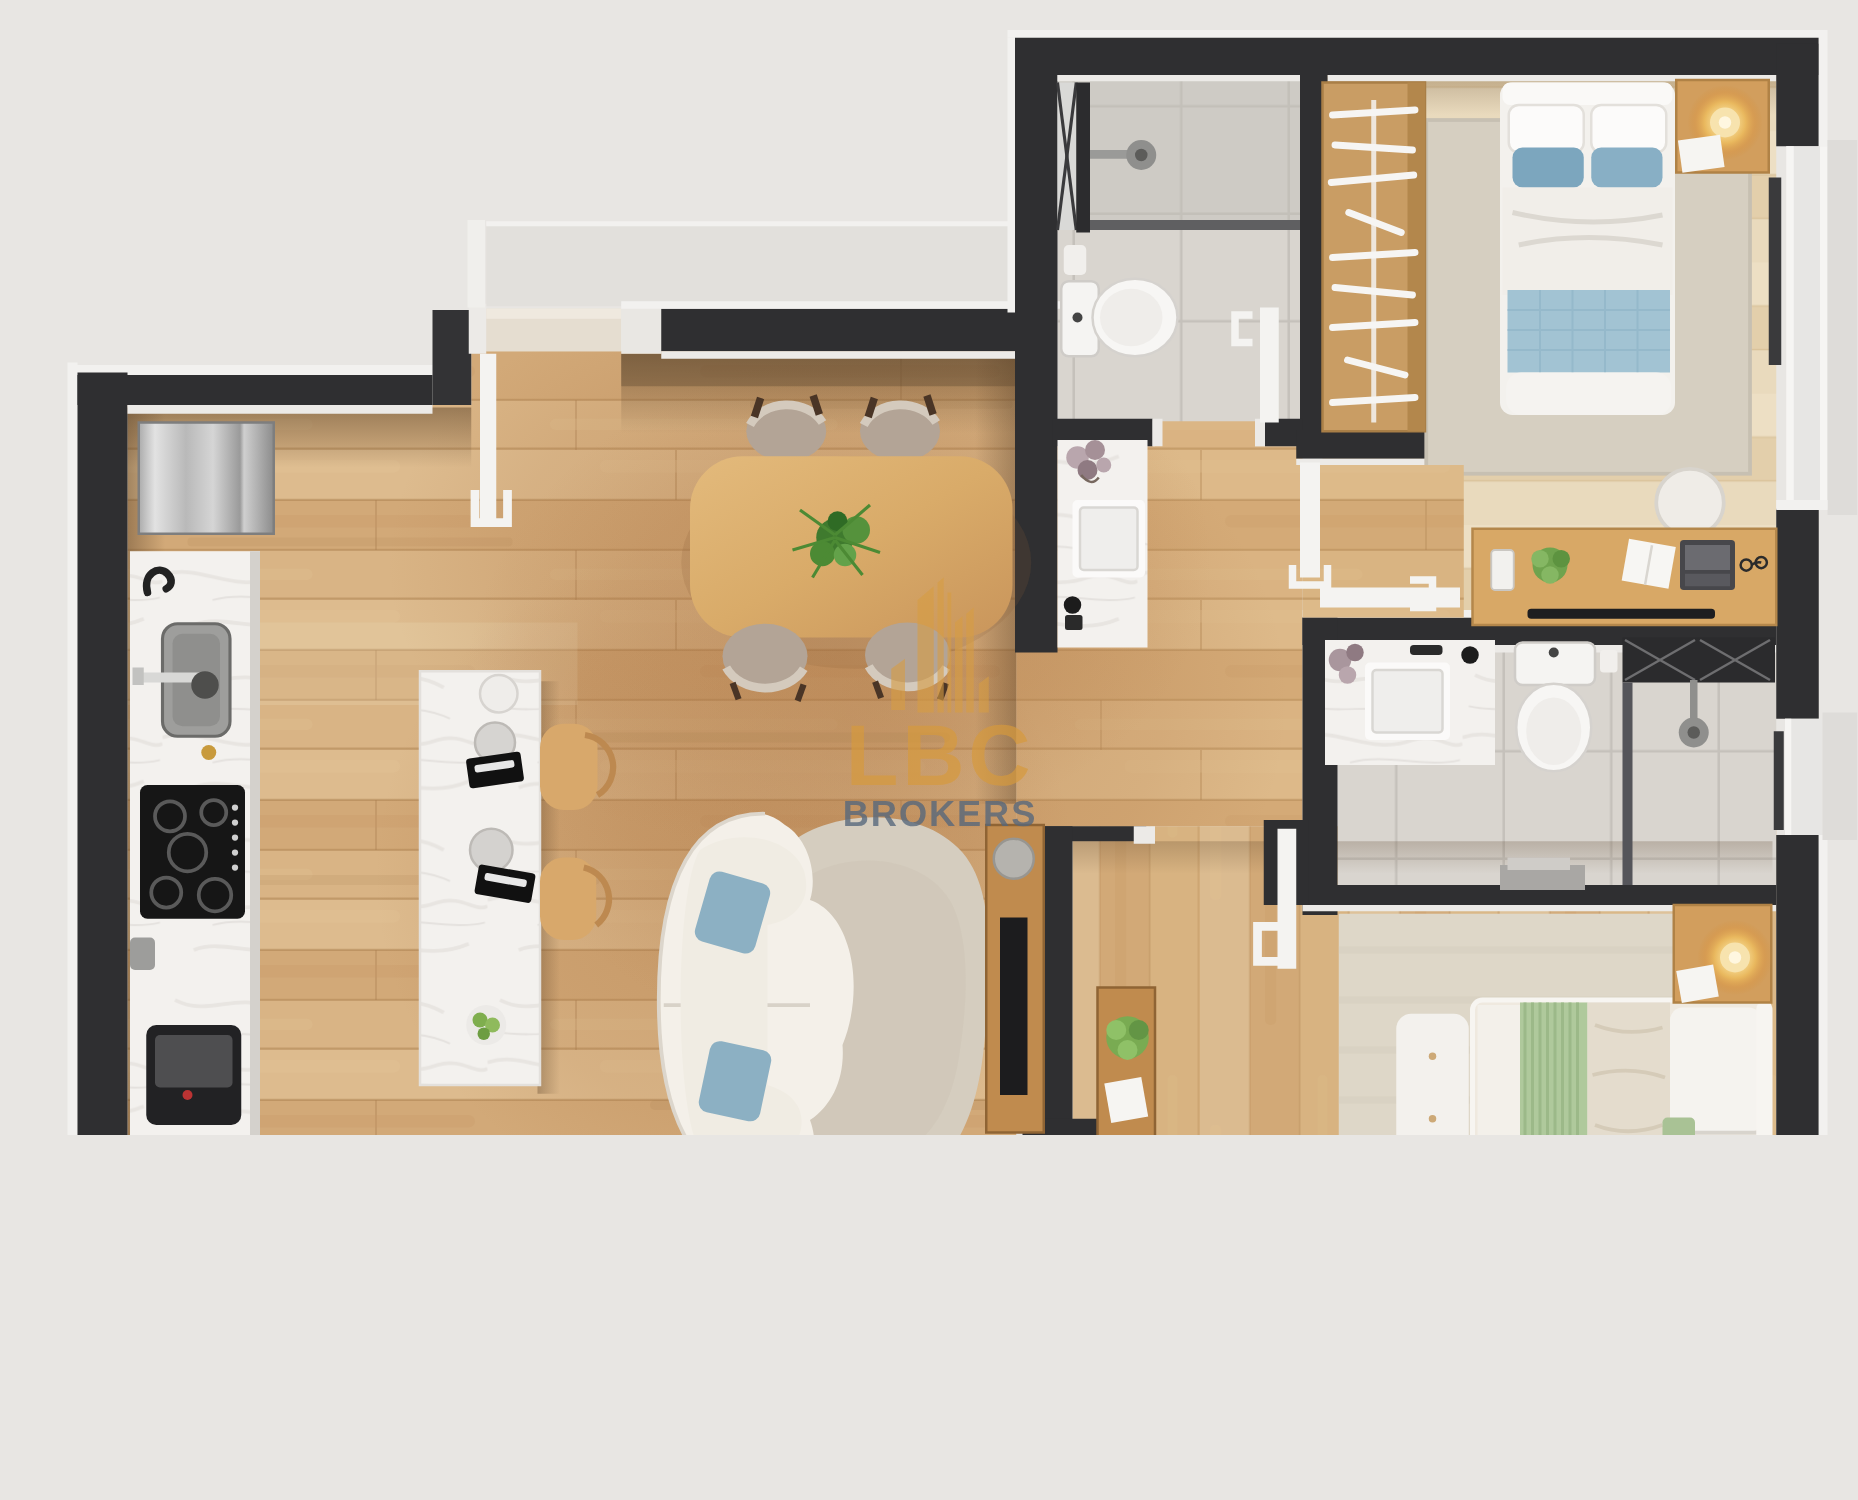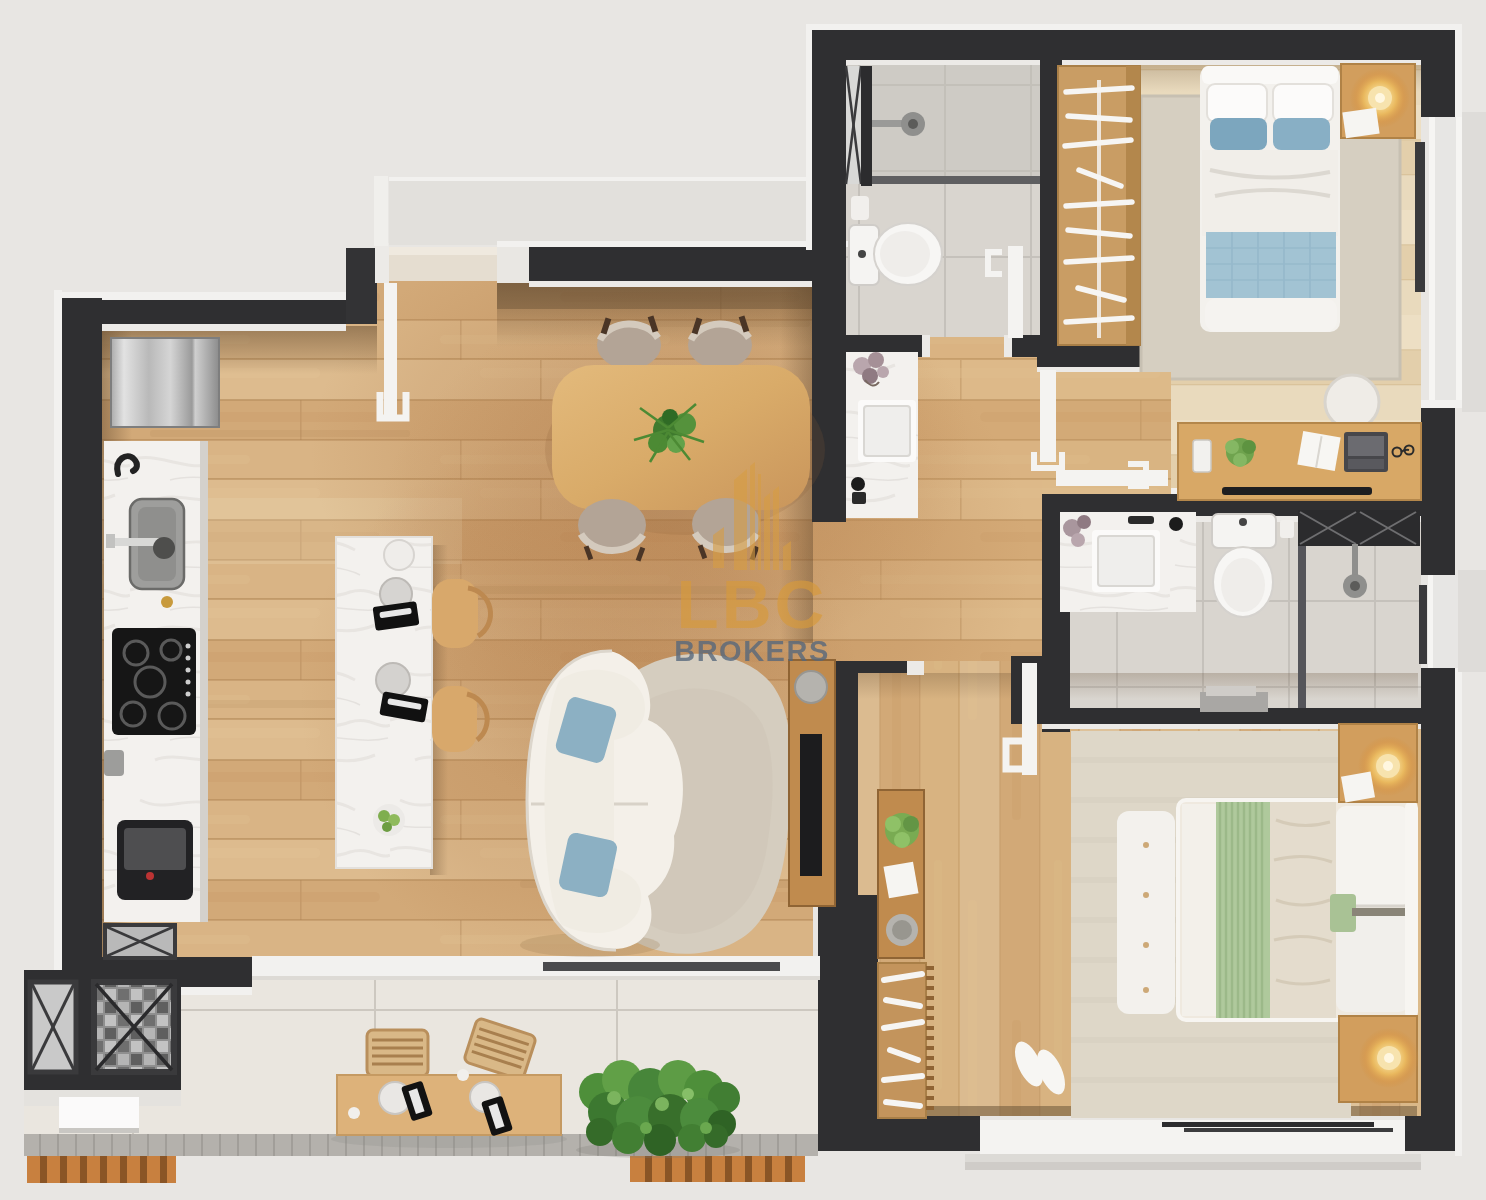--- a/index.html
+++ b/index.html
@@ -1,16 +1,16 @@
 <!DOCTYPE html>
 <html><head>
 <meta charset="utf-8">
 <style>
 html,body{margin:0;padding:0;background:#e8e6e3;font-family:"Liberation Sans",sans-serif;}
-#wrap{width:1486px;height:1200px;position:relative;overflow:hidden;}
+#wrap{width:1486px;height:908px;position:relative;overflow:hidden;}
 </style>
 </head>
 <body>
 <div id="wrap">
 <svg width="1486" height="1200" viewBox="0 0 1486 1200">
 <defs>
 <pattern id="pw" width="420" height="120" patternUnits="userSpaceOnUse">
   <rect width="420" height="120" fill="#d8b283"></rect>
   <rect y="0" width="420" height="40" fill="#ddbb8e"></rect>
   <rect y="40" width="420" height="40" fill="#d2a978"></rect>

